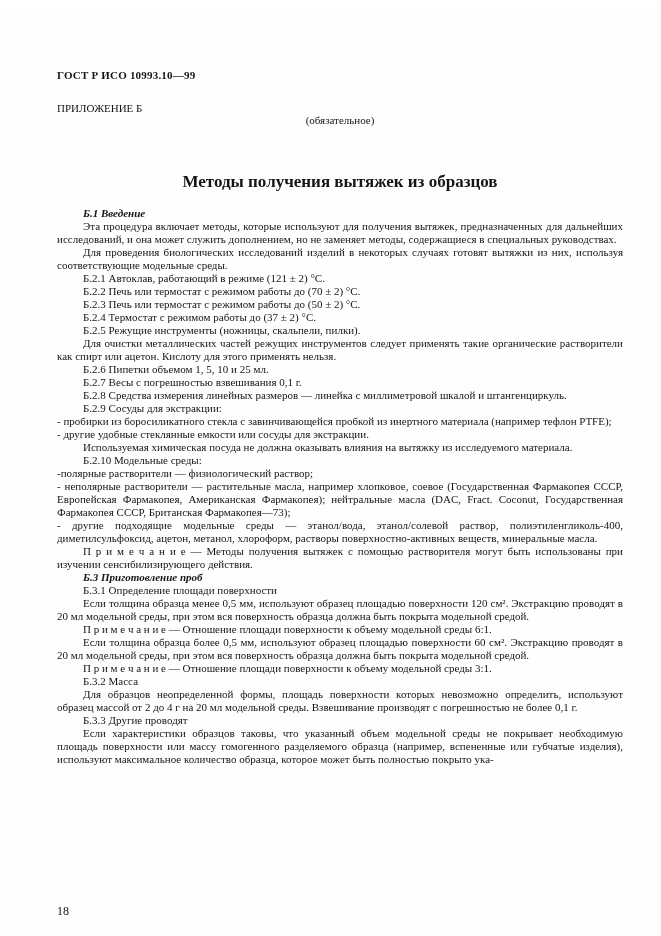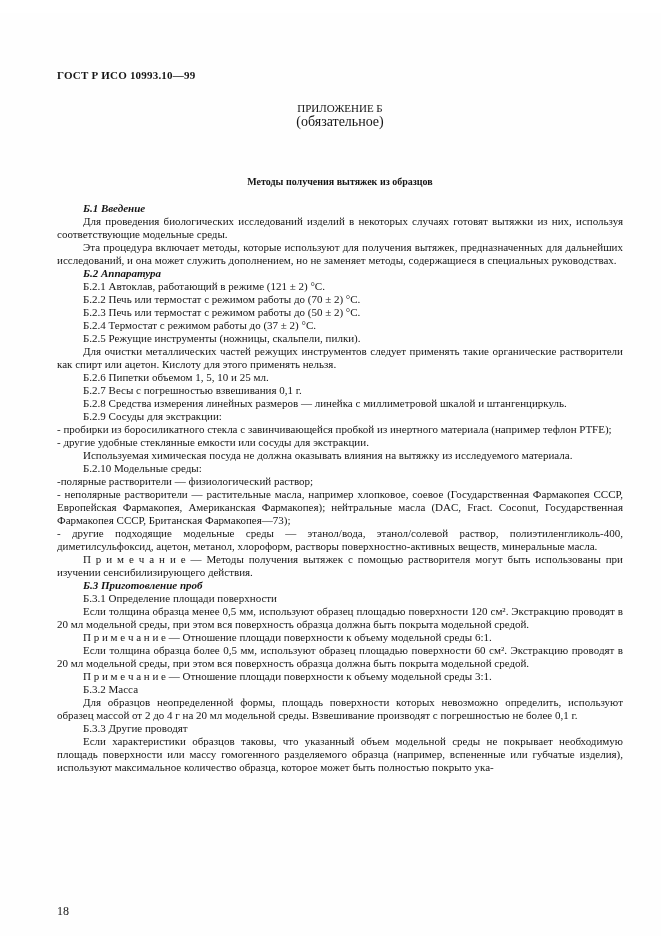--- a/index.html
+++ b/index.html
@@ -25,32 +25,31 @@
     font-weight: bold;
     letter-spacing: 0.2px;
   }
   .content {
     position: absolute;
     top: 89px;
     left: 57px;
     width: 566px;
   }
   .appendix-label {
-    text-align: center;
     font-size: 11px;
     margin: 0;
   }
   .appendix-type {
     text-align: center;
-    font-size: 14px;
+    font-size: 11px;
     margin: 0 0 46px 0;
   }
   .doc-title {
     text-align: center;
-    font-size: 10px;
+    font-size: 17px;
     font-weight: bold;
     margin: 0 0 15px 0;
   }
   .para {
     font-size: 11px;
     line-height: 13px;
     text-align: justify;
     text-indent: 26px;
     margin: 0;
   }
@@ -71,23 +70,22 @@
 
   <div class="doc-header">ГОСТ Р ИСО 10993.10—99</div>
 
   <div class="content">
     <p class="appendix-label">ПРИЛОЖЕНИЕ Б</p>
     <p class="appendix-type">(обязательное)</p>
 
     <p class="doc-title">Методы получения вытяжек из образцов</p>
 
     <p class="para heading">Б.1 Введение</p>
+    <p class="para">Эта процедура включает методы, которые используют для получения вытяжек, предназначенных для дальнейших исследований, и она может служить дополнением, но не заменяет методы, содержащиеся в специальных руководствах.</p>
     <p class="para">Для проведения биологических исследований изделий в некоторых случаях готовят вытяжки из них, используя соответствующие модельные среды.</p>
-    <p class="para">Эта процедура включает методы, которые используют для получения вытяжек, предназначенных для дальнейших исследований, и она может служить дополнением, но не заменяет методы, содержащиеся в специальных руководствах.</p>
-    <p class="para heading">Б.2 Аппаратура</p>
     <p class="para">Б.2.1 Автоклав, работающий в режиме (121 ± 2) °С.</p>
     <p class="para">Б.2.2 Печь или термостат с режимом работы до (70 ± 2) °С.</p>
     <p class="para">Б.2.3 Печь или термостат с режимом работы до (50 ± 2) °С.</p>
     <p class="para">Б.2.4 Термостат с режимом работы до (37 ± 2) °С.</p>
     <p class="para">Б.2.5 Режущие инструменты (ножницы, скальпели, пилки).</p>
     <p class="para">Для очистки металлических частей режущих инструментов следует применять такие органические растворители как спирт или ацетон. Кислоту для этого применять нельзя.</p>
     <p class="para">Б.2.6 Пипетки объемом 1, 5, 10 и 25 мл.</p>
     <p class="para">Б.2.7 Весы с погрешностью взвешивания 0,1 г.</p>
     <p class="para">Б.2.8 Средства измерения линейных размеров — линейка с миллиметровой шкалой и штангенциркуль.</p>
     <p class="para">Б.2.9 Сосуды для экстракции:</p>

